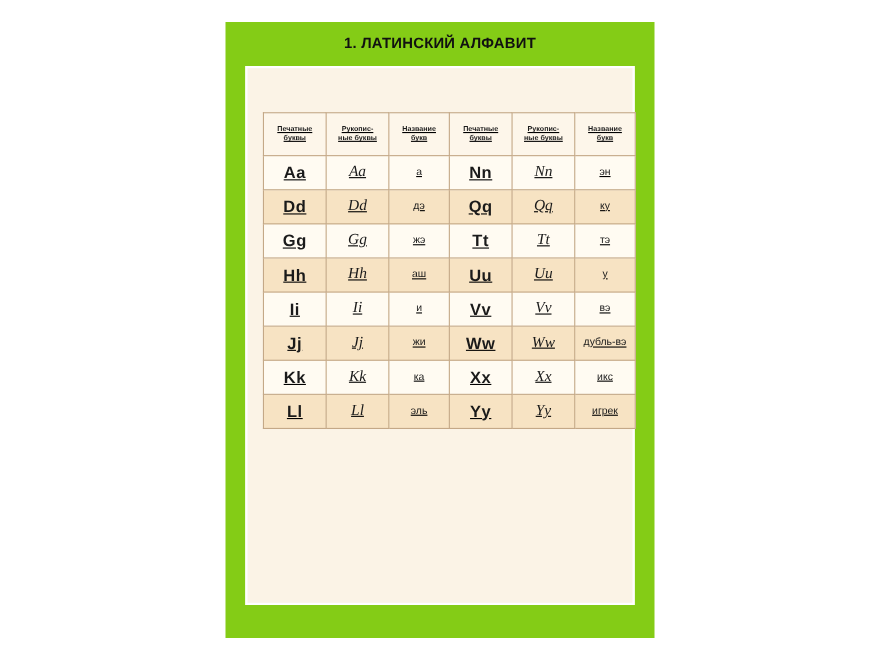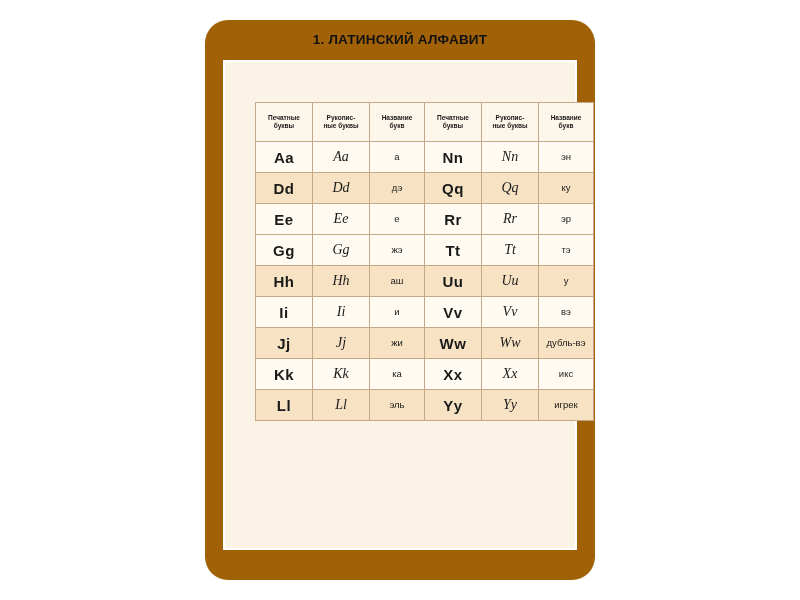--- a/index.html
+++ b/index.html
@@ -9,23 +9,22 @@
     height: 600px;
     background: #ffffff;
     font-family: "Liberation Sans", sans-serif;
   }
   #poster {
     position: absolute;
     left: 205px;
     top: 20px;
     width: 390px;
     height: 560px;
-    background: #a16207;
+    background: #84cc16;
     box-sizing: border-box;
-    border-radius: 23px;
   }
   #inner-frame {
     position: absolute;
     left: 18px;
     top: 40px;
     width: 354px;
     height: 490px;
     border: 2px solid #ffffff;
     background: #fbf3e6;
     box-sizing: border-box;
@@ -36,25 +35,26 @@
     top: 12px;
     width: 390px;
     text-align: center;
     font-size: 13.5px;
     font-weight: bold;
     color: #111111;
     letter-spacing: 0.2px;
   }
   table.alpha {
     position: absolute;
-    left: 50px;
+    left: 34px;
     top: 82px;
     border-collapse: collapse;
     background: #fffaf0;
     table-layout: fixed;
+    text-decoration: underline;
   }
   table.alpha th, table.alpha td {
     border: 1px solid #c4a887;
     text-align: center;
     vertical-align: middle;
     color: #1a1a1a;
   }
   table.alpha th {
     font-size: 6.5px;
     font-weight: bold;
@@ -141,28 +141,20 @@
         </tr>
         <tr class="tinted">
           <td class="print c-print">Dd</td>
           <td class="cursive c-cursiv">Dd</td>
           <td class="name c-name">дэ</td>
           <td class="print c-print">Qq</td>
           <td class="cursive c-cursiv">Qq</td>
           <td class="name c-name">ку</td>
         </tr>
         <tr class="plain">
-          <td class="print c-print">Ee</td>
-          <td class="cursive c-cursiv">Ee</td>
-          <td class="name c-name">е</td>
-          <td class="print c-print">Rr</td>
-          <td class="cursive c-cursiv">Rr</td>
-          <td class="name c-name">эр</td>
-        </tr>
-        <tr class="plain">
           <td class="print c-print">Gg</td>
           <td class="cursive c-cursiv">Gg</td>
           <td class="name c-name">жэ</td>
           <td class="print c-print">Tt</td>
           <td class="cursive c-cursiv">Tt</td>
           <td class="name c-name">тэ</td>
         </tr>
         <tr class="tinted">
           <td class="print c-print">Hh</td>
           <td class="cursive c-cursiv">Hh</td>

